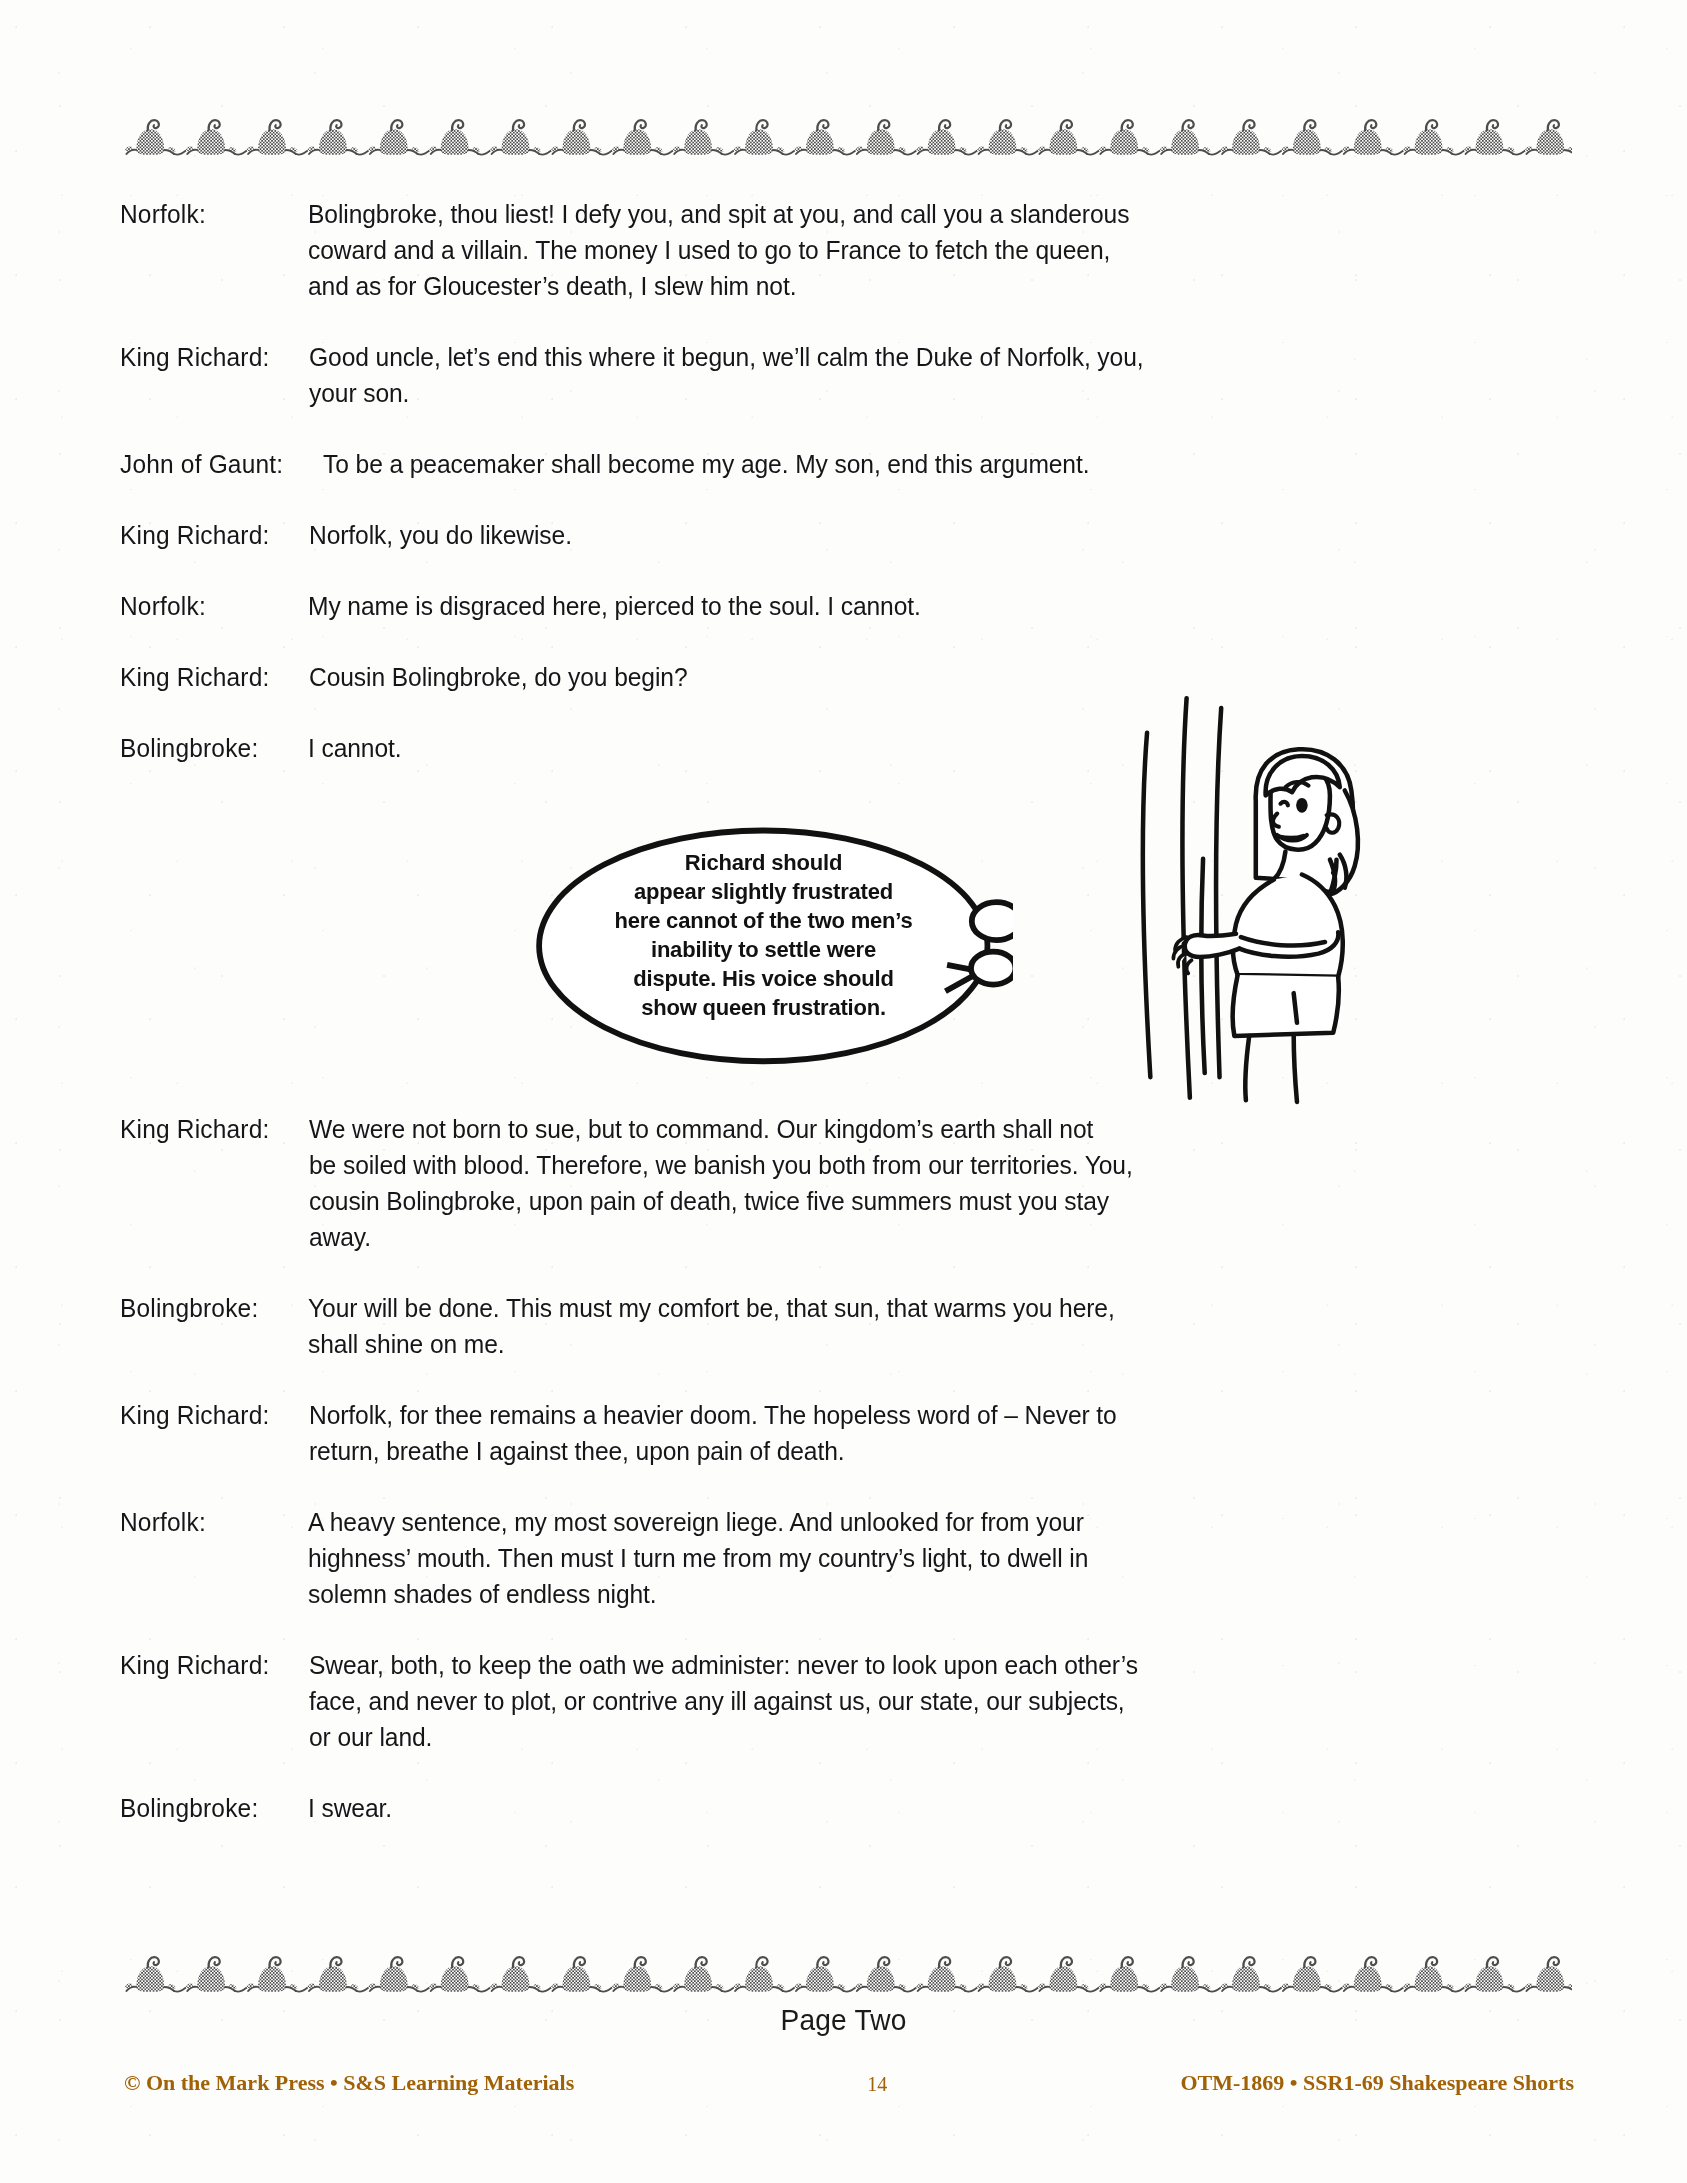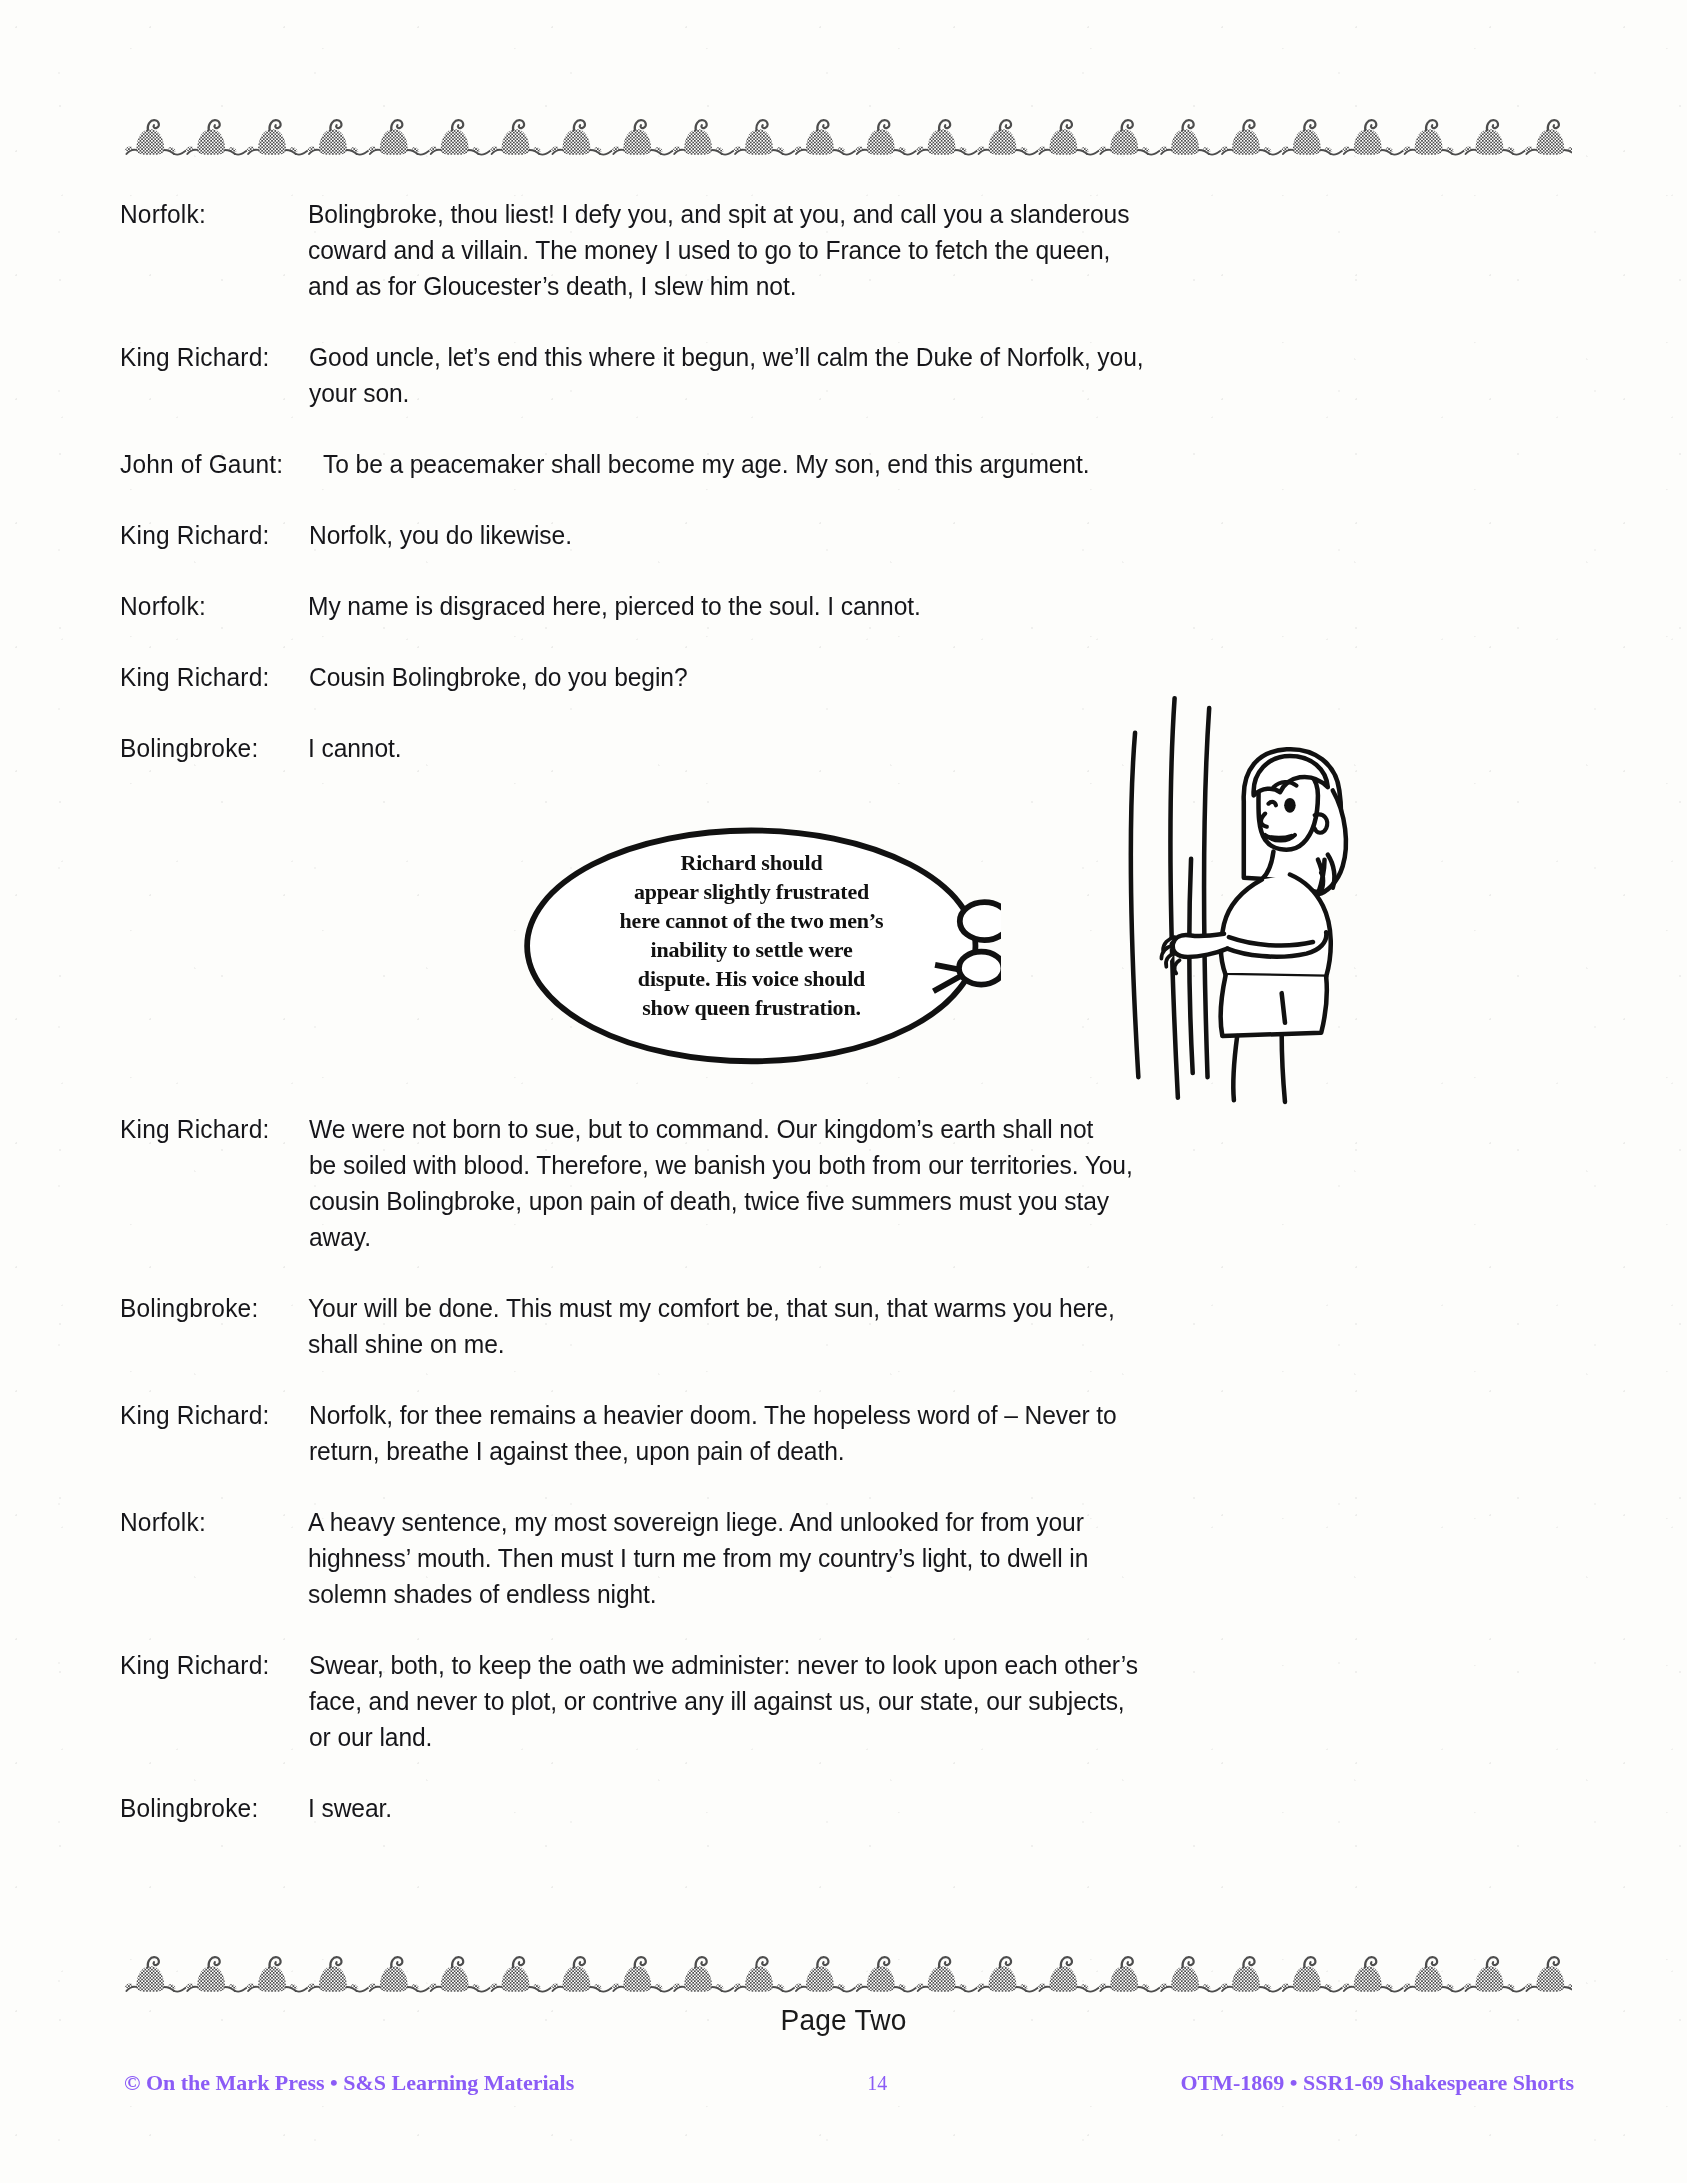--- a/index.html
+++ b/index.html
@@ -80,22 +80,22 @@
     color: #16161a;
     letter-spacing: -0.1px;
     transform: scaleX(.965);
     transform-origin: left center;
   }
   .lines .ln { display: block; white-space: nowrap; }
 
   
   #art-block {
     position: absolute;
-    left: 4px; top: 690px;
-    width: 1622px; height: 420px; font-family: Liberation Serif, serif;
+    left: 16px; top: 690px;
+    width: 1622px; height: 420px;
   }
   #thought-bubble-svg {
     position: absolute;
     left: 519px; top: 124px;
   }
   #bubble-text {
     position: absolute;
     left: 554px; top: 158px;
     width: 387px;
     text-align: center;
@@ -118,25 +118,25 @@
     text-align: center;
     font-size: 29px;
     color: #1a1a1a;
     letter-spacing: 0.2px;
     transform: scaleX(.97);
   }
   #footer-row {
     position: absolute;
     top: 2070px; left: 124px; width: 1450px;
     display: flex;
-    align-items: center;
+    align-items: flex-end;
     font-family: "Liberation Serif", serif;
     font-weight: bold;
     font-size: 22px;
-    color: #8b5cf6;
+    color: #a16207;
   }
   #footer-left   { flex: 0 0 auto; }
   #footer-center { flex: 1 1 auto; text-align: center; font-family: "Liberation Serif", serif; font-weight: normal; font-size: 20px; }
   #footer-right  { flex: 0 0 auto; }
 </style>
 </head>
 <body>
 
 <div id="page">
 

